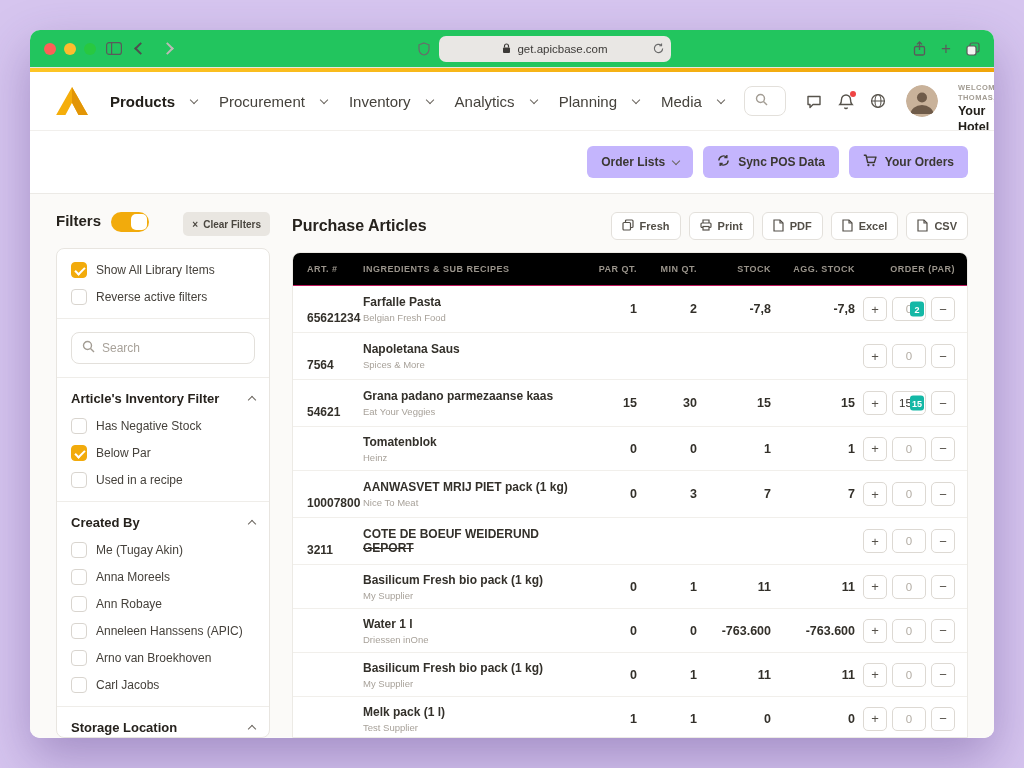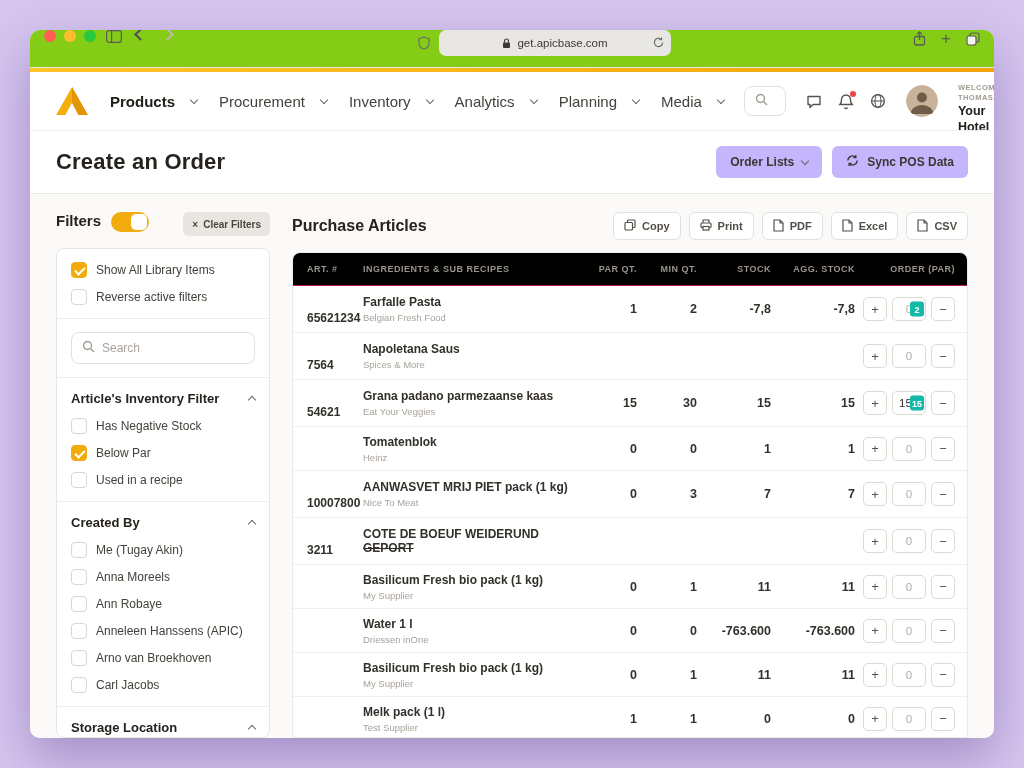--- a/index.html
+++ b/index.html
@@ -7,21 +7,21 @@
   body { background:#d6c5ef; font-family:"Liberation Sans", sans-serif; position:relative; }
 
   .browser-window{
     position:absolute; left:30px; top:30px; width:964px; height:708px;
     background:#fff; border-radius:10px; overflow:hidden;
     box-shadow:0 20px 50px rgba(70,40,120,.35);
     display:flex; flex-direction:column;
   }
 
   
-  .chrome{ height:38px; background:#84cc16; display:flex; align-items:flex-start;
+  .chrome{ height:38px; background:#22c55e; display:flex; align-items:center;
     padding:0 14px; gap:10px; flex:none; border-bottom:1px solid #e7e4e1;}
   .traffic{ display:flex; gap:8px; align-items:center; }
   .dot{ width:12px; height:12px; border-radius:50%; display:inline-block; cursor:pointer;}
   .dot.red{background:#ff5f57;} .dot.yellow{background:#febc2e;} .dot.green{background:#28c840;}
   .chrome-icon{ display:flex; align-items:center; cursor:pointer; }
   .chev{ width:9px; height:9px; border-left:2px solid #4e4e4e; border-bottom:2px solid #4e4e4e;
     transform:rotate(45deg); display:inline-block; margin:0 4px; cursor:pointer;}
   .chev.fwd{ transform:rotate(225deg); border-color:#bdbab6;}
   .url-zone{ flex:1; display:flex; align-items:center; justify-content:center; gap:9px;}
   .url-pill{ position:relative; width:232px; height:26px; background:#e9e7e4; border-radius:7px;
@@ -262,34 +262,43 @@
             <path d="M4.5 29 a11.5 9 0 0 1 23 0 Z" fill="#6f5b49"></path>
           </svg>
       </div>
       <div class="welcome">
         <div class="welcome-small">WELCOME THOMAS,</div>
         <div class="welcome-name">Your Hotel Library</div>
       </div>
     </header>
 
     <div class="page-header">
-      <h1 class="page-title">Create an Order</h1>
       <div class="page-actions">
         <button class="gray-btn">
           <span>Order Lists</span>
           <span class="caret"></span>
         </button>
         <button class="gray-btn">
           <span>
             <svg width="13" height="13" viewBox="0 0 14 14">
                 <path d="M2 7 a5 5 0 0 1 8.5 -3.5 M12 7 a5 5 0 0 1 -8.5 3.5" fill="none" stroke="#3b3833" stroke-width="1.5"></path>
                 <path d="M10.6 1 v2.7 h-2.7 M3.4 13 v-2.7 h2.7" fill="none" stroke="#3b3833" stroke-width="1.5"></path>
               </svg>
           </span>
           <span>Sync POS Data</span>
+        </button>
+        <button class="gray-btn">
+          <span>
+            <svg width="14" height="13" viewBox="0 0 14 13">
+                <path d="M0.8 1.2 h2.2 l1.7 7.3 h6.6 l1.7 -5.4 H3.6" fill="none" stroke="#3b3833" stroke-width="1.4" stroke-linejoin="round"></path>
+                <circle cx="5.4" cy="11.2" r="1.1" fill="#3b3833"></circle>
+                <circle cx="10.4" cy="11.2" r="1.1" fill="#3b3833"></circle>
+              </svg>
+          </span>
+          <span>Your Orders</span>
         </button>
       </div>
     </div>
 
     <div class="content">
 
       <aside class="filters-col">
         <div class="filters-head">
           <span class="filters-title">Filters</span>
           <span class="toggle"></span>
@@ -386,21 +395,21 @@
 
       <main class="articles-col">
         <div class="articles-head">
           <h2 class="articles-title">Purchase Articles</h2>
           <div class="export-group">
             <button class="export-btn">
               <span><svg width="12" height="12" viewBox="0 0 12 12">
                     <rect x="3.5" y="1" width="7.5" height="7.5" rx="1" fill="none" stroke="#55514a" stroke-width="1.2"></rect>
                     <rect x="1" y="3.5" width="7.5" height="7.5" rx="1" fill="#fff" stroke="#55514a" stroke-width="1.2"></rect>
                   </svg></span>
-              <span>Copy</span>
+              <span>Fresh</span>
             </button>
             <button class="export-btn">
               <span><svg width="12" height="12" viewBox="0 0 12 12">
                     <path d="M3 4 V1 h6 v3" fill="none" stroke="#55514a" stroke-width="1.2"></path>
                     <rect x="1" y="4" width="10" height="4.5" rx="1" fill="none" stroke="#55514a" stroke-width="1.2"></rect>
                     <rect x="3" y="7.5" width="6" height="3.5" fill="#fff" stroke="#55514a" stroke-width="1.2"></rect>
                   </svg></span>
               <span>Print</span>
             </button>
             <button class="export-btn">

